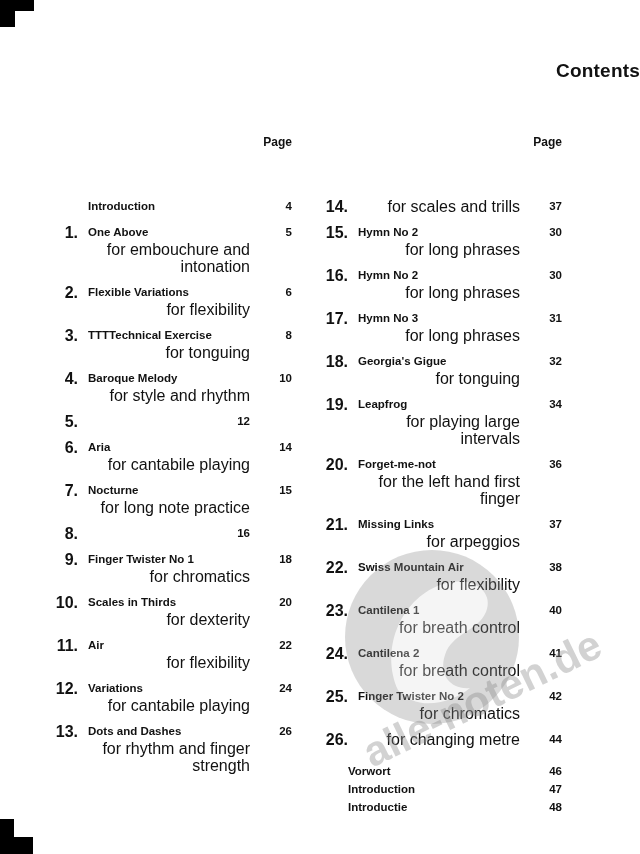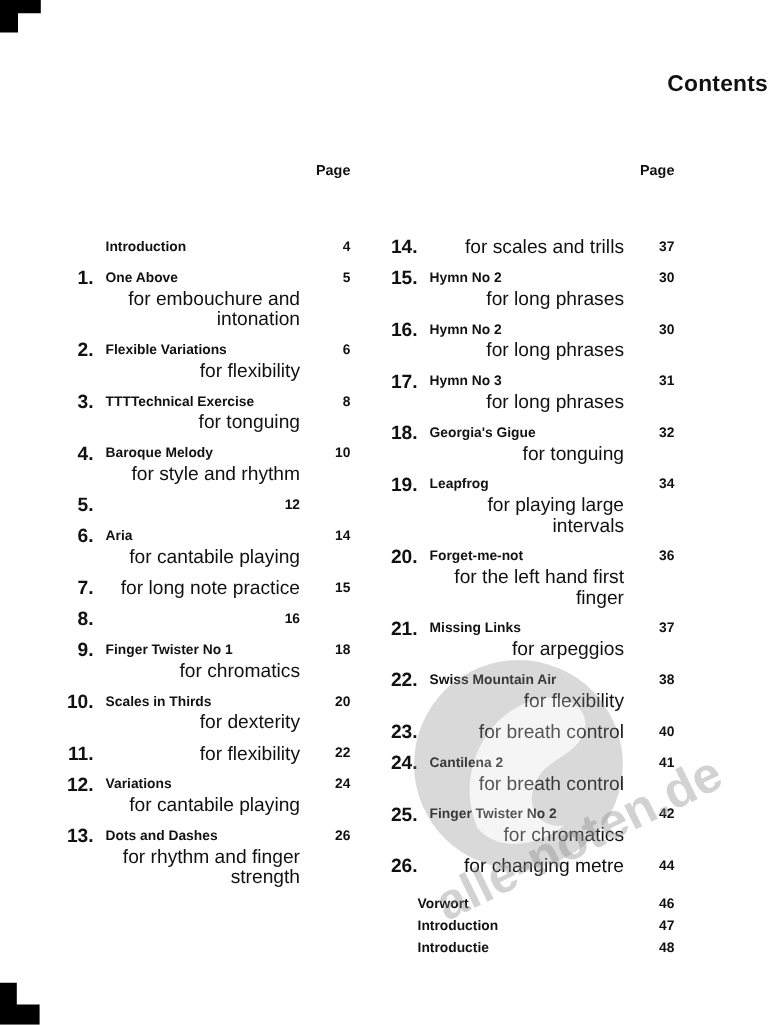--- a/index.html
+++ b/index.html
@@ -130,20 +130,21 @@
         <div class="num">6.</div>
         <div class="titles">
           <div class="title">Aria</div>
           <div class="subtitle">for cantabile playing</div>
         </div>
         <div class="pg">14</div>
       </div>
       <div class="entry">
         <div class="num">7.</div>
         <div class="titles">
+          <div class="title">Nocturne</div>
           <div class="subtitle">for long note practice</div>
         </div>
         <div class="pg">15</div>
       </div>
       <div class="entry">
         <div class="num">8.</div>
         <div class="pg">16</div>
       </div>
       <div class="entry">
         <div class="num">9.</div>
@@ -157,20 +158,21 @@
         <div class="num">10.</div>
         <div class="titles">
           <div class="title">Scales in Thirds</div>
           <div class="subtitle">for dexterity</div>
         </div>
         <div class="pg">20</div>
       </div>
       <div class="entry">
         <div class="num">11.</div>
         <div class="titles">
+          <div class="title">Air</div>
           <div class="subtitle">for flexibility</div>
         </div>
         <div class="pg">22</div>
       </div>
       <div class="entry">
         <div class="num">12.</div>
         <div class="titles">
           <div class="title">Variations</div>
           <div class="subtitle">for cantabile playing</div>
         </div>
@@ -257,20 +259,21 @@
         <div class="num">22.</div>
         <div class="titles">
           <div class="title">Swiss Mountain Air</div>
           <div class="subtitle">for flexibility</div>
         </div>
         <div class="pg">38</div>
       </div>
       <div class="entry">
         <div class="num">23.</div>
         <div class="titles">
+          <div class="title">Cantilena 1</div>
           <div class="subtitle">for breath control</div>
         </div>
         <div class="pg">40</div>
       </div>
       <div class="entry">
         <div class="num">24.</div>
         <div class="titles">
           <div class="title">Cantilena 2</div>
           <div class="subtitle">for breath control</div>
         </div>

